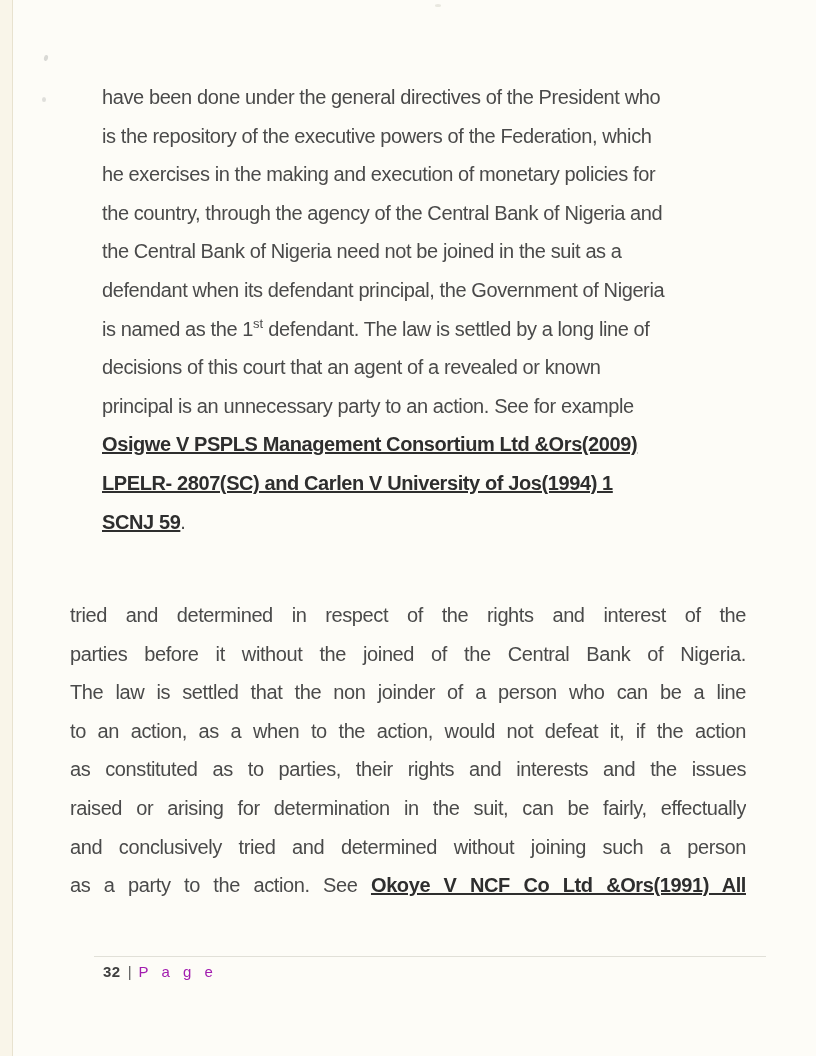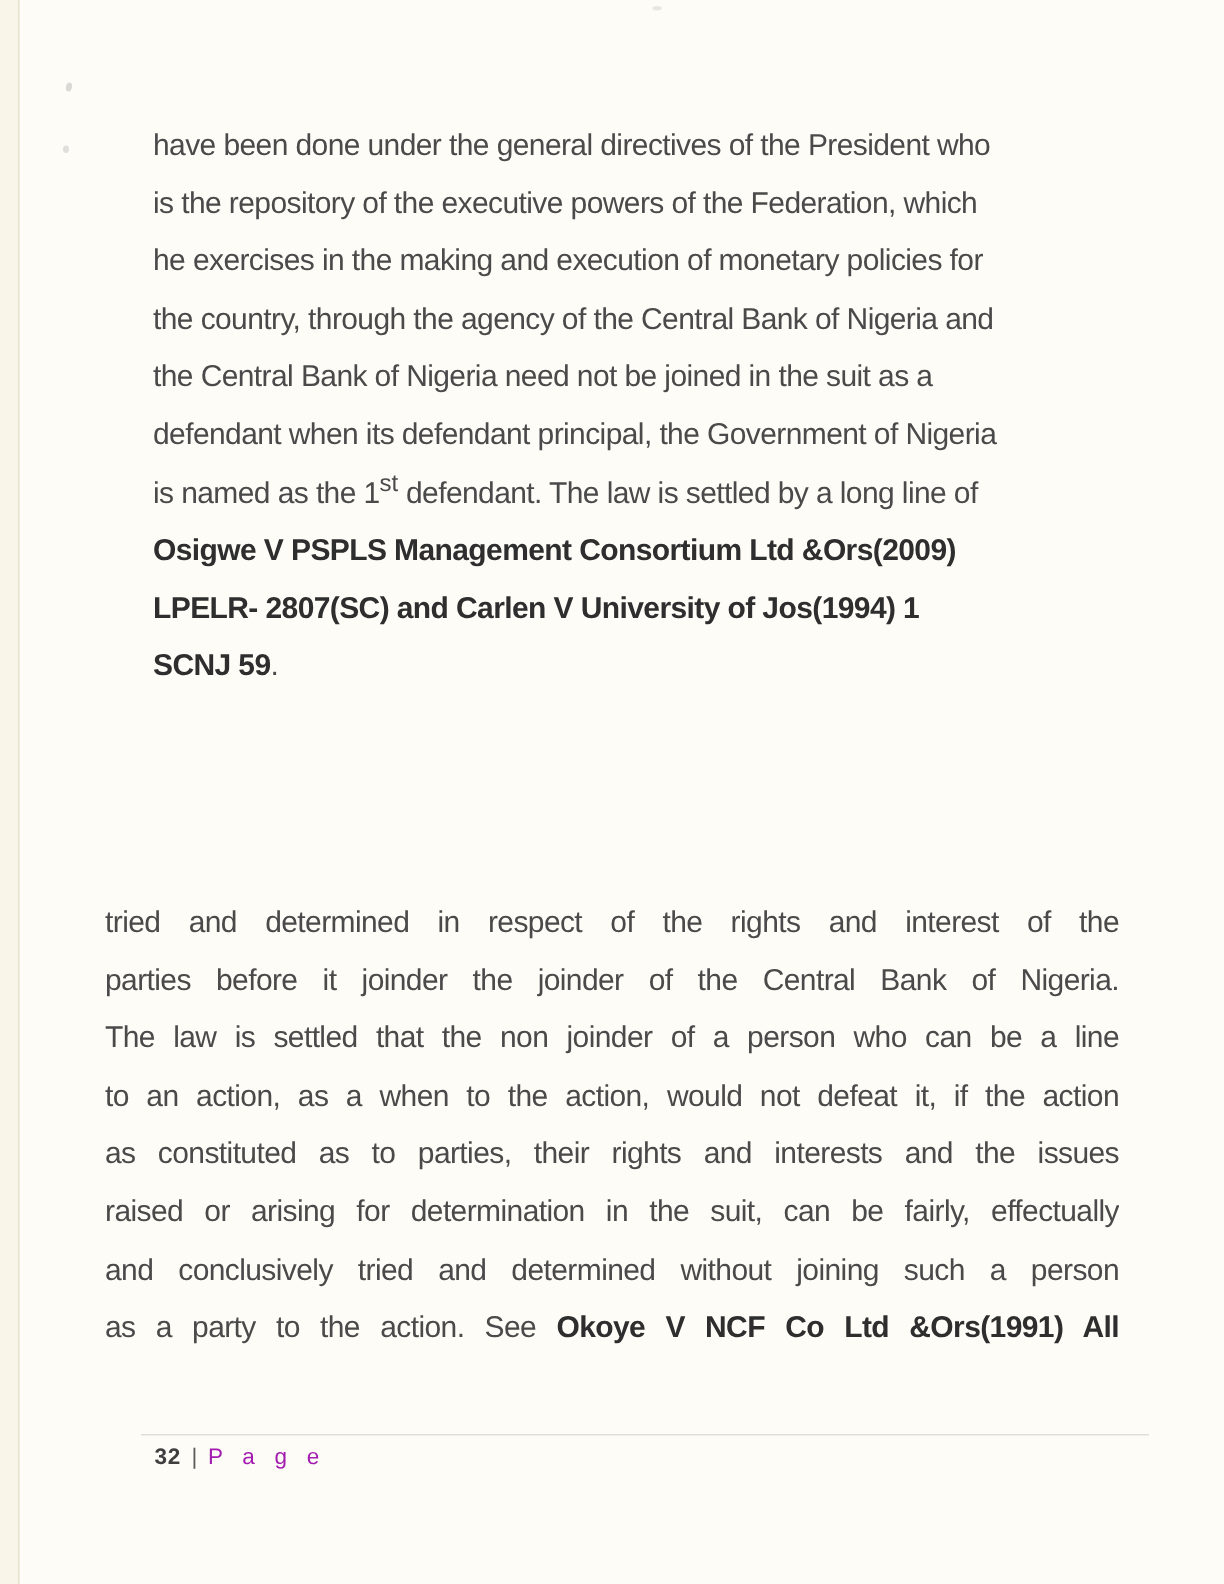--- a/index.html
+++ b/index.html
@@ -30,23 +30,23 @@
   }
   .p1 { left: 102px; top: 78px; width: 648px; }
   .p2 { left: 70px;  top: 596px; width: 676px; }
   .line-l { white-space: nowrap; height: 38.6px; }
   .line-j {
     height: 38.6px; overflow: hidden;
     text-align: justify;
     text-align-last: justify;
   }
   .indent { padding-left: 46px; }
-  .bold { font-weight: bold; color: #2e2e2e; }
+  .bold { font-weight: bold; color: #2e2e2e; text-decoration: underline; }
   sup.ord {
-    font-size: 16px;
+    font-size: 13px;
     vertical-align: super;
     letter-spacing: 0;
     line-height: 0;
   }
   .footer-rule {
     position: absolute; left: 94px; top: 956px;
     width: 672px; height: 1px;
     background: rgba(172, 172, 158, 0.35);
   }
   .footer {
@@ -79,36 +79,40 @@
         <div class="line-l">he exercises in the making and execution of monetary policies for</div>
         <div class="line-l">the country, through the agency of the Central Bank of Nigeria and</div>
         <div class="line-l">the Central Bank of Nigeria need not be joined in the suit as a</div>
         <div class="line-l">defendant when its defendant principal, the Government of Nigeria</div>
       </div>
 
     <div class="line-l">
       <span>is named as the 1</span><sup class="ord">st</sup><span> defendant. The law is settled by a long line of</span>
     </div>
 
+    <div>
+        <div class="line-l">decisions of this court that an agent of a revealed or known</div>
+        <div class="line-l">principal is an unnecessary party to an action. See for example</div>
+      </div>
 
     <div class="bold">
         <div class="line-l">Osigwe V PSPLS Management Consortium Ltd &amp;Ors(2009)</div>
         <div class="line-l">LPELR- 2807(SC) and Carlen V University of Jos(1994) 1</div>
       </div>
 
     <div class="line-l">
       <span class="bold">SCNJ 59</span><span>.</span>
     </div>
   </div>
 
   <div class="para p2">
 
     <div>
         <div class="line-j">tried and determined in respect of the rights and interest of the</div>
-        <div class="line-j">parties before it joinder the joinder of the Central Bank of Nigeria.</div>
+        <div class="line-j">parties before it without the joined of the Central Bank of Nigeria.</div>
         <div class="line-j">The law is settled that the non joinder of a person who can be a line</div>
         <div class="line-j">to an action, as a when to the action, would not defeat it, if the action</div>
         <div class="line-j">as constituted as to parties, their rights and interests and the issues</div>
         <div class="line-j">raised or arising for determination in the suit, can be fairly, effectually</div>
         <div class="line-j">and conclusively tried and determined without joining such a person</div>
       </div>
 
     <div class="line-j">
       <span>as a party to the action. See </span><span class="bold">Okoye V NCF Co Ltd &amp;Ors(1991) All</span>
     </div>

